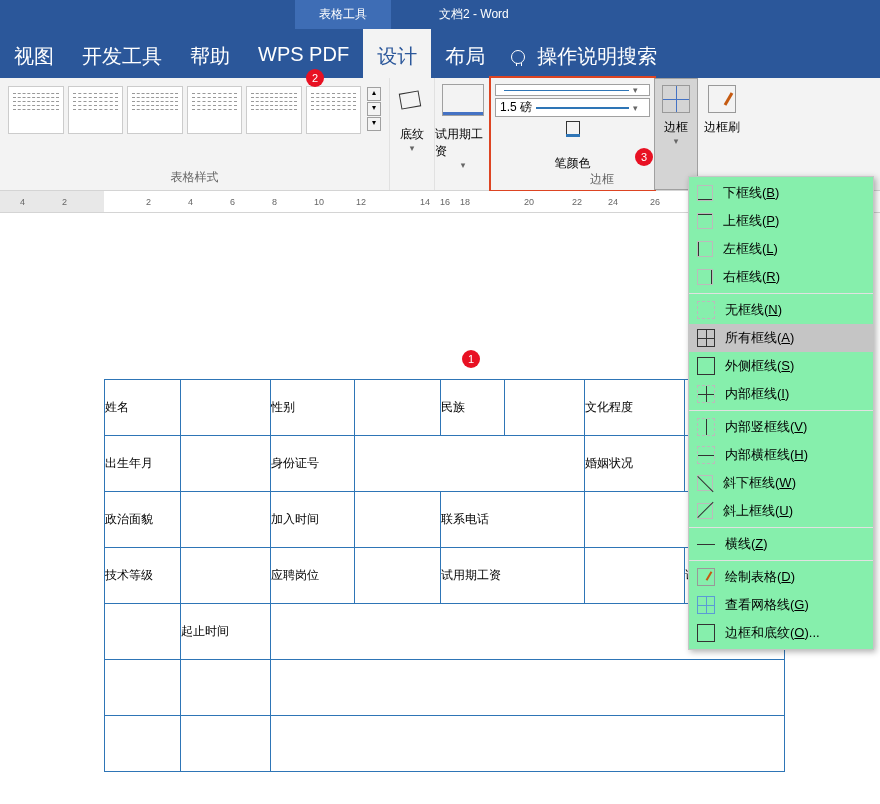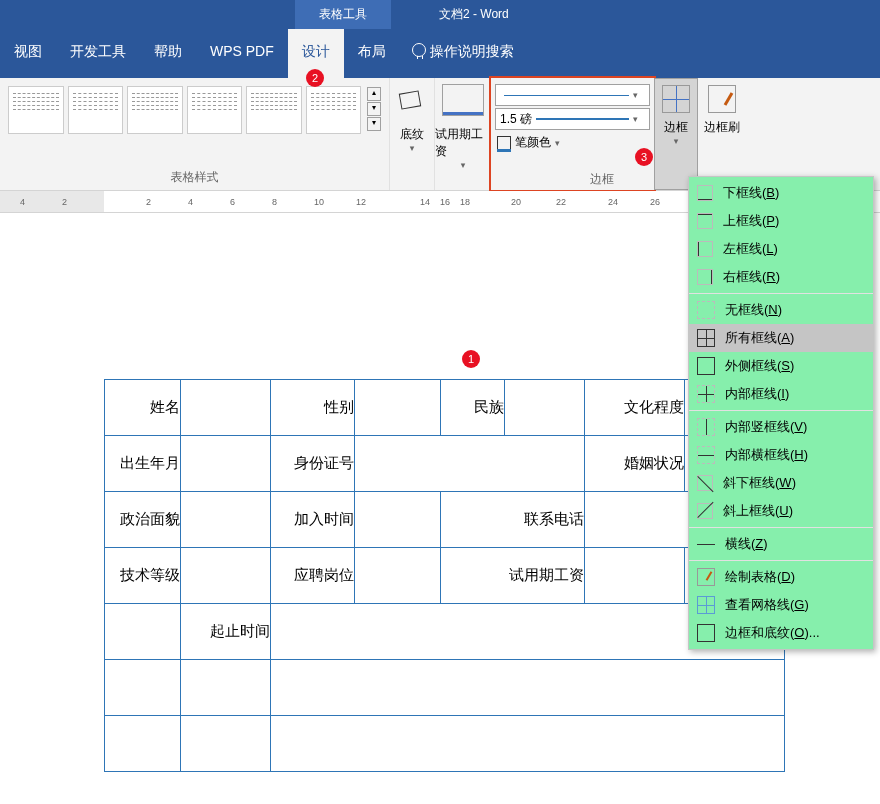--- a/index.html
+++ b/index.html
@@ -2,24 +2,24 @@
 <html><head>
   <meta charset="utf-8">
   <style>
     * { margin: 0; padding: 0; box-sizing: border-box; font-family: "Microsoft YaHei", sans-serif; }
     body { width: 880px; height: 804px; background: #fff; overflow: hidden; position: relative; }
     
     .title-bar { background: #2b579a; height: 29px; display: flex; align-items: center; color: #fff; font-size: 12px; }
     .title-bar .context-tab { background: #3e6db5; padding: 0 24px; height: 29px; line-height: 29px; margin-left: 295px; }
     .title-bar .doc-title { margin-left: 48px; }
     
-    .menu-bar { background: #2b579a; height: 49px; display: flex; align-items: flex-start; color: #fff; font-size: 14px; position: relative; }
+    .menu-bar { background: #2b579a; height: 49px; display: flex; align-items: flex-start; color: #fff; font-size: 20px; position: relative; }
     .menu-item { padding: 14px 14px; cursor: pointer; height: 49px; }
     .menu-item.active { background: #f3f3f3; color: #2b579a; }
-    .tell-me { display: flex; align-items: flex-start; padding: 14px 12px; gap: 4px; }
+    .tell-me { display: flex; align-items: center; padding: 14px 12px; gap: 12px; }
     .bulb-icon { width: 14px; height: 14px; border: 1px solid #fff; border-radius: 50%; position: relative; }
     .bulb-icon::after { content: ''; position: absolute; bottom: -3px; left: 4px; width: 4px; height: 3px; border-left: 1px solid #fff; border-right: 1px solid #fff; }
     
     .badge { position: absolute; width: 18px; height: 18px; background: #e81123; color: #fff; border-radius: 50%; font-size: 11px; display: flex; align-items: center; justify-content: center; z-index: 10; }
     .badge-2 { left: 306px; top: 69px; }
     .badge-1 { left: 462px; top: 350px; }
     .badge-3 { left: 635px; top: 148px; }
     .badge-4 { left: 846px; top: 320px; }
     
     .ribbon { background: #f3f3f3; height: 113px; border-bottom: 1px solid #d4d4d4; display: flex; position: relative; }
@@ -41,42 +41,42 @@
     .border-style-swatch { width: 42px; height: 32px; border: 1px solid #a0a0a0; margin-top: 6px; position: relative; }
     .border-style-swatch::after { content: ''; position: absolute; bottom: 0; left: 0; right: 0; height: 3px; background: #4472c4; }
     .border-style-label { font-size: 12px; margin-top: 10px; }
     
     .border-controls { display: flex; flex-direction: column; width: 155px; gap: 2px; padding-top: 2px; }
     .line-style-picker { height: 22px; border: 1px solid #a0a0a0; background: #fff; display: flex; align-items: center; padding: 0 4px; }
     .line-preview { flex: 1; border-top: 1.5px solid #2e75b6; margin: 0 4px; }
     .dd-arrow { width: 12px; font-size: 9px; color: #666; }
     .weight-picker { height: 22px; border: 1px solid #a0a0a0; background: #fff; display: flex; align-items: center; font-size: 12px; padding: 0 4px; }
     .weight-preview { flex: 1; border-top: 2px solid #2e75b6; margin: 0 4px; }
-    .pen-color { display: flex; align-items: center; font-size: 12px; gap: 4px; padding: 2px; }
+    .pen-color { display: flex; align-items: center; font-size: 12px; gap: 20px; padding: 2px; flex-direction: column; }
     .pen-color-icon { width: 14px; height: 14px; border: 1px solid #333; position: relative; }
     .pen-color-icon::after { content: ''; position: absolute; bottom: -3px; left: -1px; right: -1px; height: 3px; background: #2e75b6; }
     
     .border-buttons { display: flex; gap: 2px; }
     .border-btn { width: 44px; display: flex; flex-direction: column; align-items: center; padding: 6px 0; border: 1px solid transparent; }
     .border-btn.active { background: #d4d4d4; border: 1px solid #a0a0a0; }
     .border-btn-icon { width: 28px; height: 28px; border: 1px solid #999; position: relative; }
     .border-btn-icon::before { content: ''; position: absolute; left: 50%; top: 0; bottom: 0; border-left: 1px solid #4472c4; }
     .border-btn-icon::after { content: ''; position: absolute; top: 50%; left: 0; right: 0; border-top: 1px solid #4472c4; }
     .brush-icon { width: 28px; height: 28px; position: relative; border: 1px solid #999; }
     .brush-icon::after { content: ''; position: absolute; width: 3px; height: 14px; background: #c55a11; top: 6px; left: 18px; transform: rotate(30deg); }
     .border-btn-label { font-size: 12px; margin-top: 6px; }
     .group-label-border { position: absolute; bottom: 2px; left: 522px; width: 160px; text-align: center; font-size: 12px; color: #666; }
     
     .ruler { height: 22px; background: #fff; border-bottom: 1px solid #d4d4d4; font-size: 9px; color: #666; display: flex; align-items: center; overflow: hidden; position: relative; }
     .ruler-bg { position: absolute; left: 0; width: 104px; height: 100%; background: #e8e8e8; }
     .ruler-tick { position: absolute; font-size: 9px; }
     
     .document-area { background: #fff; padding: 166px 0 0 104px; }
     .doc-table { border-collapse: collapse; }
-    .doc-table td { border: 1.5px solid #2e75b6; height: 56px; font-size: 15px; text-align: right; vertical-align: middle; }
+    .doc-table td { border: 1.5px solid #2e75b6; height: 56px; font-size: 12px; text-align: left; vertical-align: middle; }
     .w-name { width: 76px; }
     .w-input { width: 90px; }
     .w-label2 { width: 84px; }
     .w-input2 { width: 86px; }
     .w-label3 { width: 64px; }
     .w-input3 { width: 80px; }
     .w-label4 { width: 100px; }
     .w-input4 { width: 100px; }
     
     .border-menu { position: absolute; left: 688px; top: 176px; width: 186px; background: #86efac; border: 1px solid #c5c5c5; box-shadow: 2px 2px 6px rgba(0,0,0,0.3); z-index: 20; padding: 2px 0; }
@@ -243,22 +243,22 @@
     <span class="ruler-tick" style="left: 104px;"></span>
     <span class="ruler-tick" style="left: 146px;">2</span>
     <span class="ruler-tick" style="left: 188px;">4</span>
     <span class="ruler-tick" style="left: 230px;">6</span>
     <span class="ruler-tick" style="left: 272px;">8</span>
     <span class="ruler-tick" style="left: 314px;">10</span>
     <span class="ruler-tick" style="left: 356px;">12</span>
     <span class="ruler-tick" style="left: 420px;">14</span>
     <span class="ruler-tick" style="left: 440px;">16</span>
     <span class="ruler-tick" style="left: 460px;">18</span>
-    <span class="ruler-tick" style="left: 511px;">20</span>
-    <span class="ruler-tick" style="left: 556px;">22</span>
+    <span class="ruler-tick" style="left: 524px;">20</span>
+    <span class="ruler-tick" style="left: 572px;">22</span>
     <span class="ruler-tick" style="left: 608px;">24</span>
     <span class="ruler-tick" style="left: 650px;">26</span>
     <span class="ruler-tick" style="left: 692px;">28</span>
   </div>
 
 <div class="document-area">
   <table class="doc-table">
     <tbody>
         <tr>
       <td class="w-name">姓名</td>

